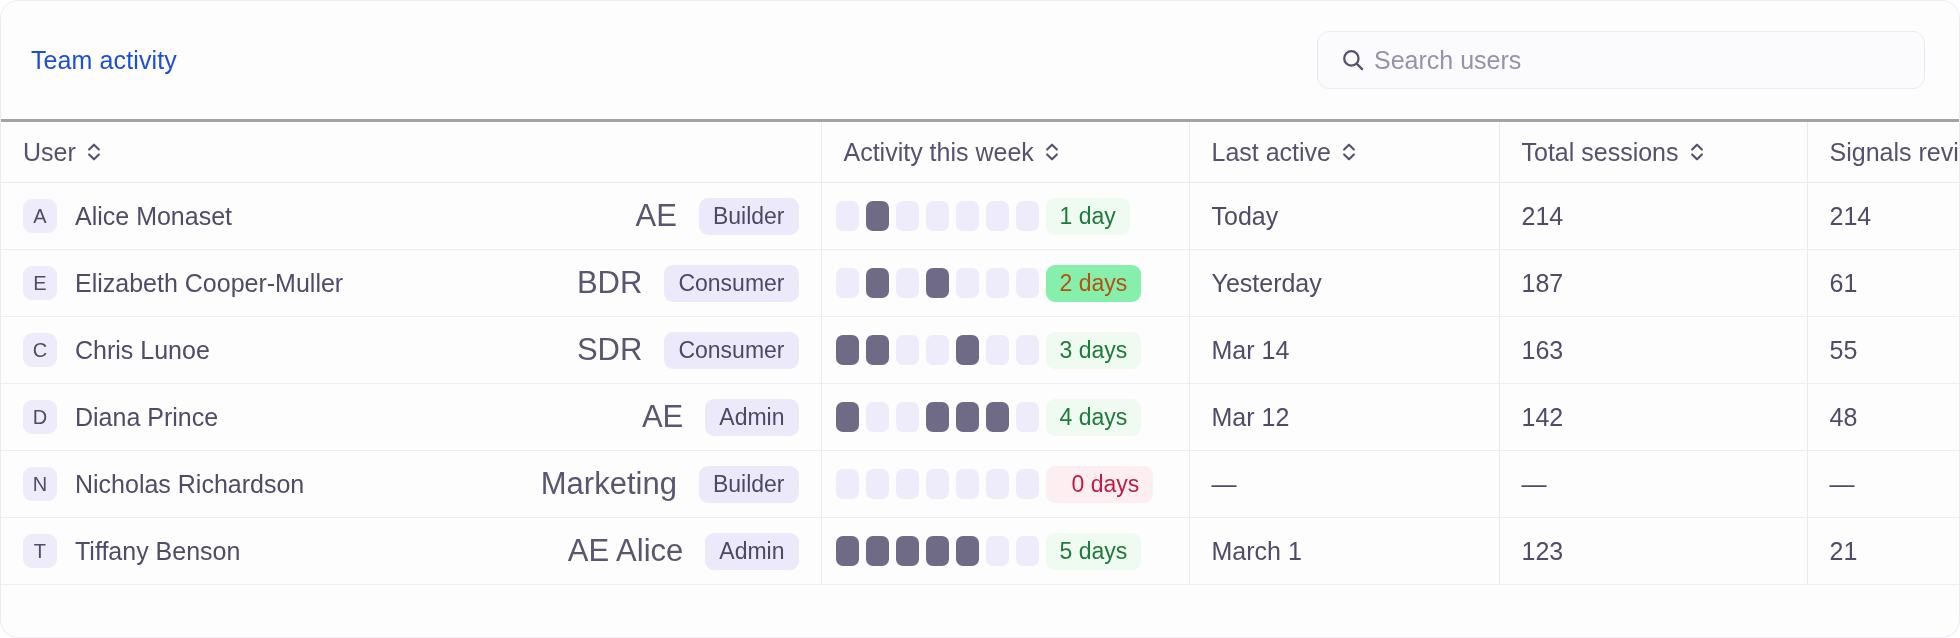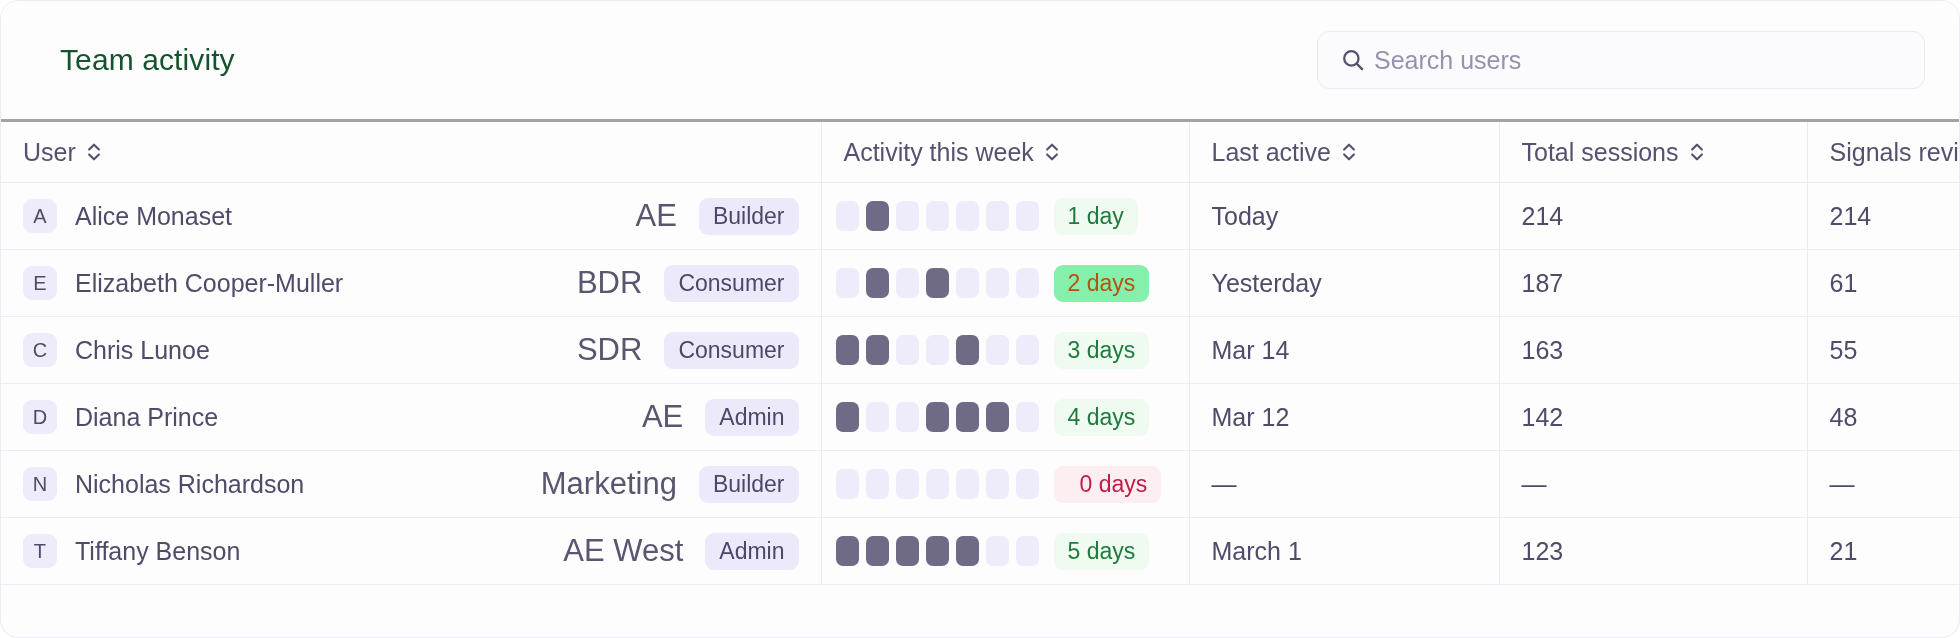--- a/index.html
+++ b/index.html
@@ -27,27 +27,26 @@
   
   .card-header {
     height: 118px;
     display: flex;
     align-items: center;
     justify-content: space-between;
     padding: 0 34px 0 30px;
     background: #fdfdfe;
   }
   .card-title {
-    font-size: 30px;
+    font-size: 25px;
     font-weight: 400;
-    color: #14532d;
+    color: #1d4ed8;
     letter-spacing: 0.1px;
     line-height: 1;
     white-space: nowrap;
-    margin-left: 29px;
   }
 
   .search-box {
     display: flex;
     align-items: center;
     gap: 8px;
     width: 608px;
     height: 58px;
     padding: 0 22px;
     border: 1px solid #eae8f2;
@@ -170,21 +169,20 @@
   }
   .day {
     width: 23px;
     height: 30px;
     border-radius: 7px;
     background: #eeecfb;
     flex: 0 0 auto;
   }
   .day.on { background: #6f6a86; }
   .day-badge {
-    margin-left: 8px;
     font-size: 23px;
     border-radius: 9px;
     padding: 7px 14px;
     line-height: 1;
     white-space: nowrap;
   }
   .day-badge.green { background: #effaf1; color: #1f7a3d; }
   .day-badge.amber { background: #86efac; color: #b4530f; }
   .day-badge.red   { background: #fdeef2; color: #bf1d45; padding-left: 26px; }
 
@@ -417,21 +415,21 @@
     </td>
     <td class="cell-signals">
       <div class="plain-cell">—</div>
     </td>
   </tr>
         <tr>
     <td class="cell-user">
       <div class="user-cell">
         <span class="avatar">T</span>
         <span class="user-name">Tiffany Benson</span>
-        <span class="user-role">AE West</span>
+        <span class="user-role">AE Alice</span>
         <span class="user-tag">Admin</span>
       </div>
     </td>
     <td class="cell-activity">
       <div class="activity-cell">
         <span class="day on"></span>
               <span class="day on"></span>
               <span class="day on"></span>
               <span class="day on"></span>
               <span class="day on"></span>

